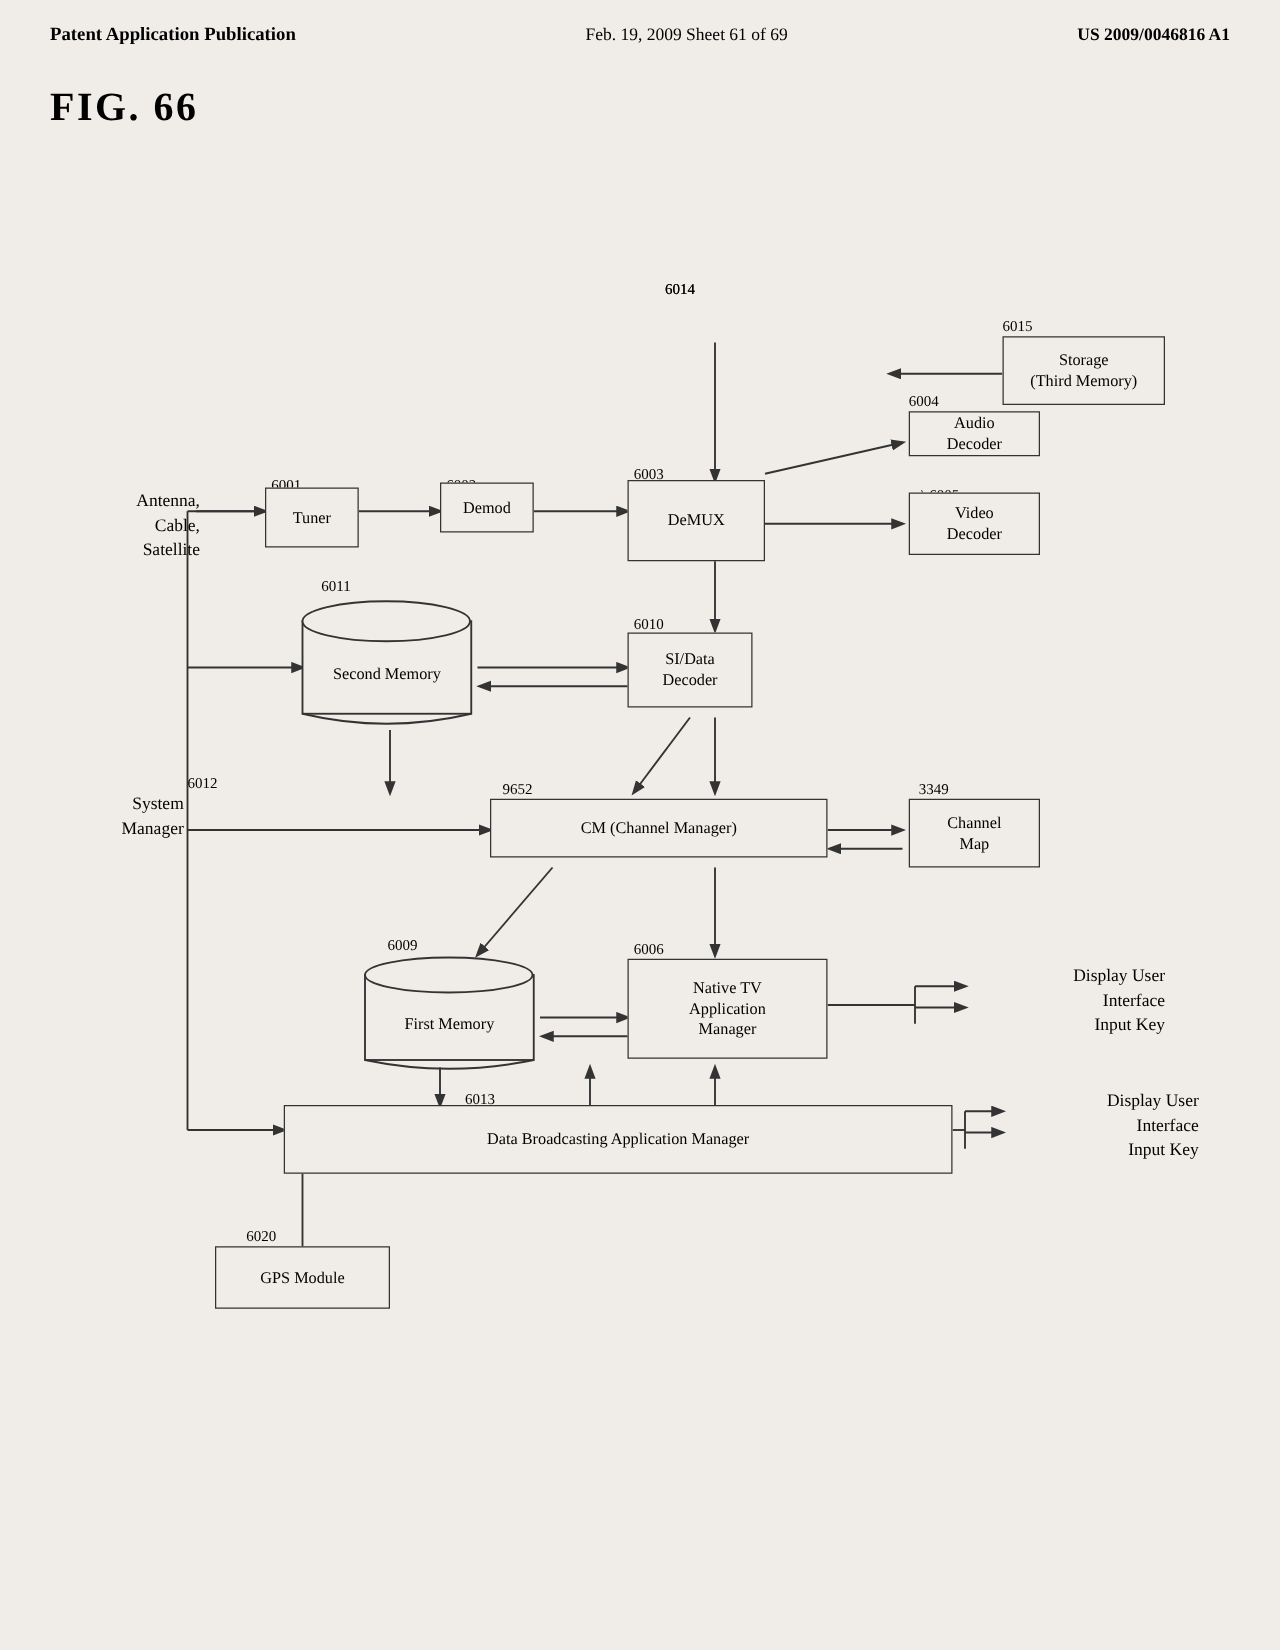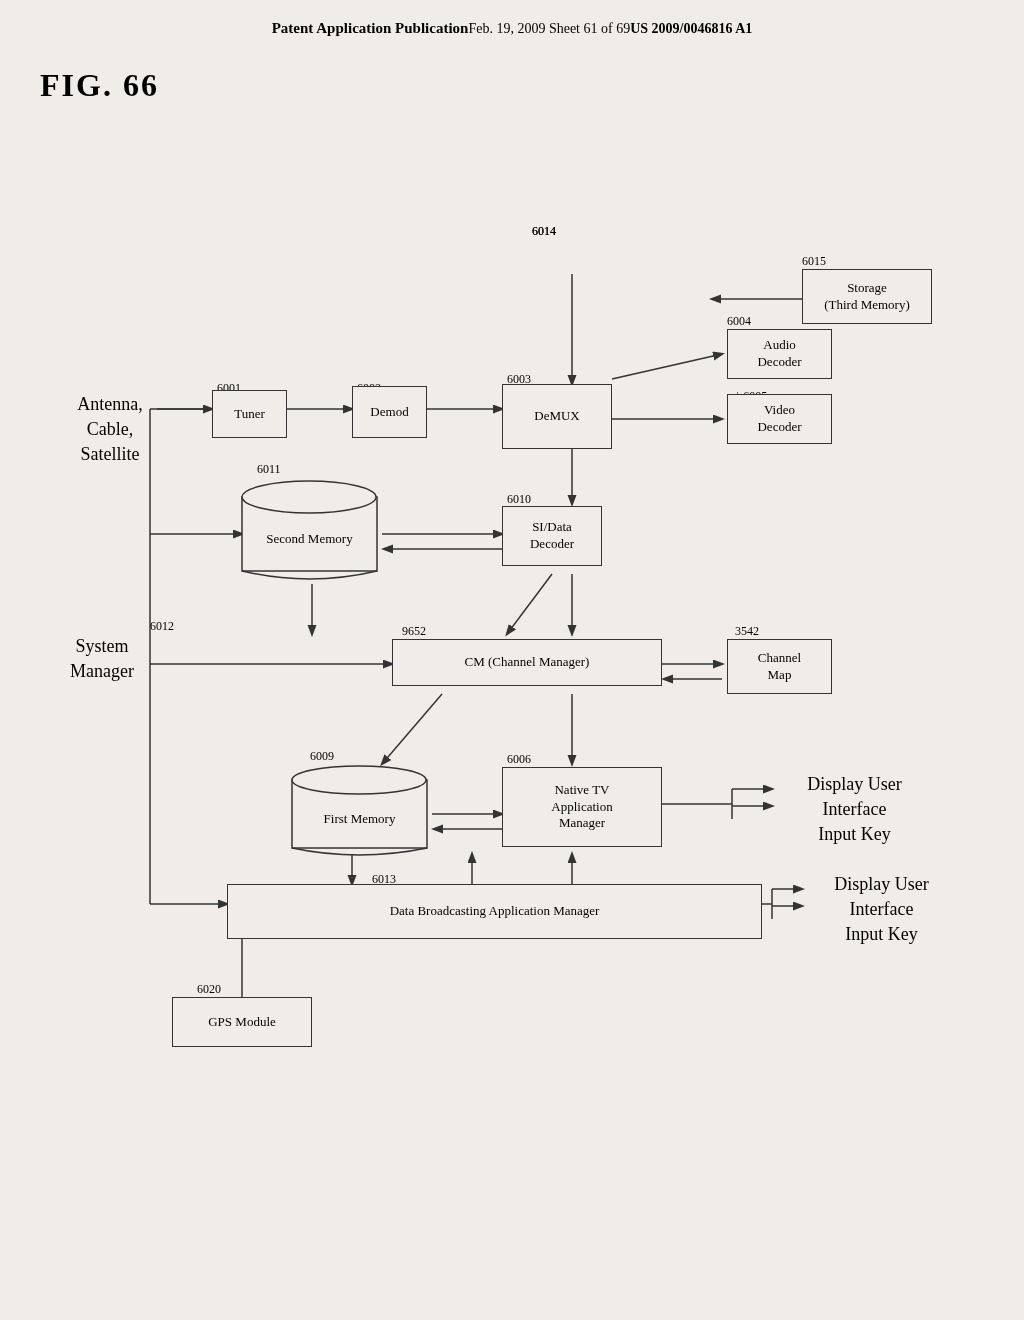--- a/index.html
+++ b/index.html
@@ -16,21 +16,21 @@
       width: 1024px;
       min-height: 1320px;
       background: #f0ede8;
       position: relative;
       padding: 20px 40px;
     }
 
     
     .header {
       display: flex;
-      justify-content: center;
+      justify-content: space-between;
       align-items: center;
       border-bottom: none;
       margin-bottom: 10px;
       font-size: 14px;
     }
     .header-left {
       font-weight: bold;
       font-size: 15px;
     }
     .header-center {
@@ -88,23 +88,23 @@
     }
     .cylinder .cyl-label {
       position: relative;
       z-index: 2;
       margin-top: 10px;
     }
 
     
     .label-text {
       position: absolute;
-      font-size: 18px;
+      font-size: 14px;
       line-height: 1.4;
-      text-align: center;
+      text-align: right;
     }
 
     
     .ref {
       position: absolute;
       font-size: 12px;
     }
 
     
     .svg-overlay {
@@ -209,40 +209,40 @@
     <div class="ref" style="left:490px; top:100px;">6014</div>
 
     <div class="ref" style="left:490px; top:100px;">6014</div>
 
     <div class="ref" style="left:760px; top:130px;">6015</div>
     <div class="box" style="left:760px; top:145px; width:130px; height:55px;">
       <span>Storage<br>(Third Memory)</span>
     </div>
 
     <div class="ref" style="left:685px; top:190px;">6004</div>
-    <div class="box" style="left:685px; top:205px; width:105px; height:50px;">
+    <div class="box" style="left:685px; top:205px; width:105px; height:36px;">
       <span>Audio<br>Decoder</span>
     </div>
 
     <div class="ref" style="left:695px; top:265px;">\ 6005</div>
     <div class="box" style="left:685px; top:270px; width:105px; height:50px;">
       <span>Video<br>Decoder</span>
     </div>
 
     <div class="label-text" style="left:18px; top:268px; width:100px;">
       Antenna,<br>Cable,<br>Satellite
     </div>
 
     <div class="ref" style="left:175px; top:257px;">6001</div>
     <div class="box" style="left:170px; top:266px; width:75px; height:48px;">
       <span>Tuner</span>
     </div>
 
     <div class="ref" style="left:315px; top:257px;">6002</div>
-    <div class="box" style="left:310px; top:262px; width:75px; height:52px;">
+    <div class="box" style="left:310px; top:262px; width:75px; height:40px;">
       <span>Demod</span>
     </div>
 
     <div class="ref" style="left:465px; top:248px;">6003</div>
     <div class="box" style="left:460px; top:260px; width:110px; height:65px;">
       <span>DeMUX</span>
     </div>
 
     <div class="ref" style="left:215px; top:338px;">6011</div>
 
@@ -267,21 +267,21 @@
 
     <div class="label-text" style="left:15px; top:510px; width:90px;">
       System<br>Manager
     </div>
 
     <div class="ref" style="left:360px; top:500px;">9652</div>
     <div class="box" style="left:350px; top:515px; width:270px; height:47px;">
       <span>CM (Channel Manager)</span>
     </div>
 
-    <div class="ref" style="left:693px; top:500px;">3542</div>
+    <div class="ref" style="left:693px; top:500px;">3349</div>
     <div class="box" style="left:685px; top:515px; width:105px; height:55px;">
       <span>Channel<br>Map</span>
     </div>
 
     <div class="ref" style="left:268px; top:625px;">6009</div>
     <div class="cylinder" style="left:245px; top:640px; width:145px; height:100px;">
       <svg width="145" height="100" xmlns="http://www.w3.org/2000/svg">
         <rect x="5" y="16" width="135" height="68" fill="#f0ede8" stroke="#333" stroke-width="1.5"></rect>
         <ellipse cx="72" cy="16" rx="67" ry="14" fill="#f0ede8" stroke="#333" stroke-width="1.5"></ellipse>
         <path d="M5,84 Q72,98 140,84" fill="none" stroke="#333" stroke-width="1.5"></path>

